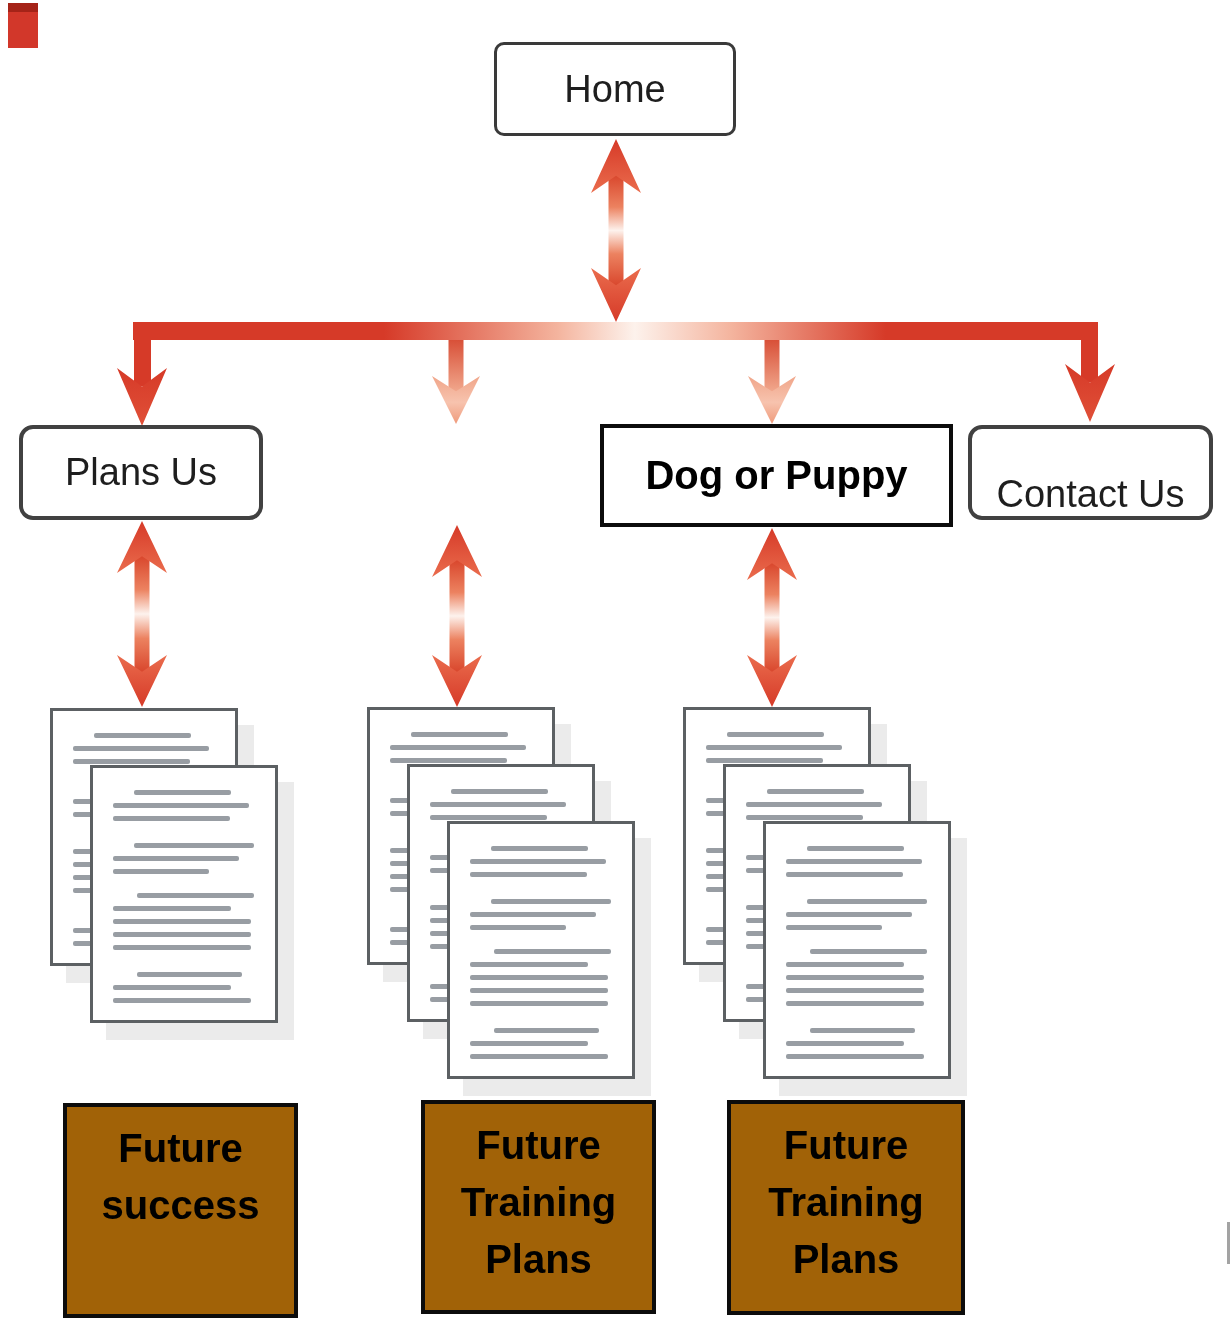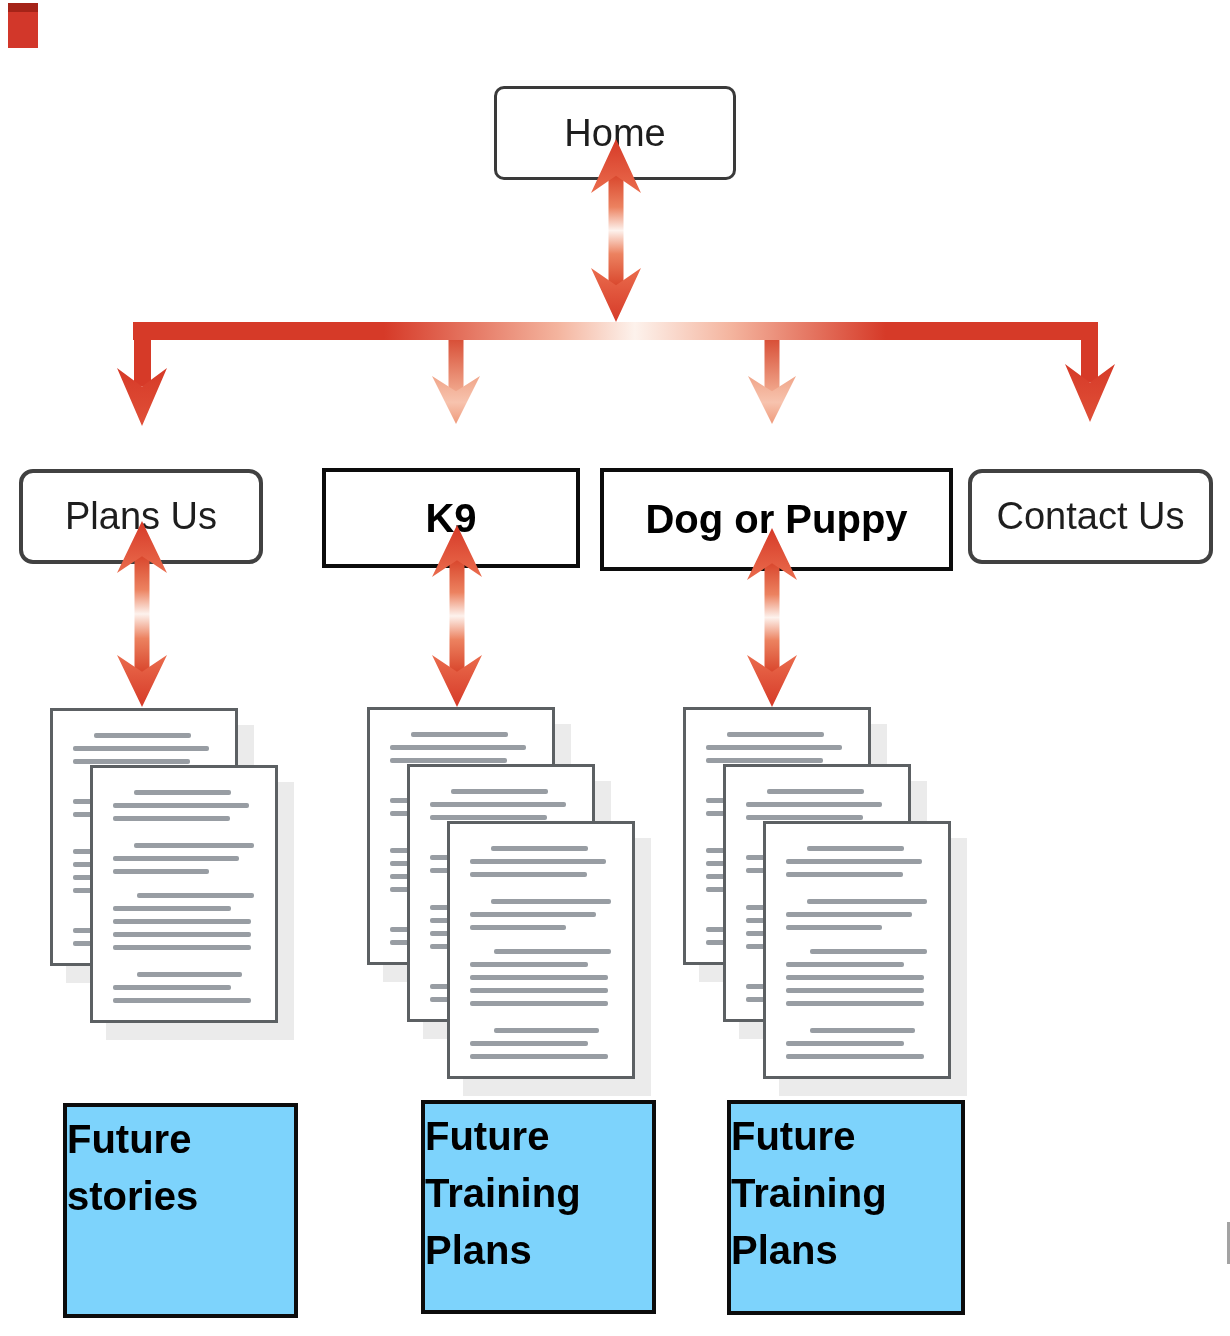--- a/index.html
+++ b/index.html
@@ -1,25 +1,25 @@
 <!DOCTYPE html>
 <html><head>
 <meta charset="utf-8">
 <style>
   html,body{margin:0;padding:0;background:#ffffff;}
   .canvas{position:relative;width:1230px;height:1336px;background:#ffffff;overflow:hidden;
           font-family:"Liberation Sans",sans-serif;}
 
   
   .node{position:absolute;background:#fff;display:flex;align-items:center;justify-content:center;
-        box-sizing:border-box;text-align:center;margin-top:44px;}
+        box-sizing:border-box;text-align:center;}
   .node-rounded{border:4px solid #414141;border-radius:14px;font-size:38px;color:#1e1e1e;}
   .node-square{border:4px solid #0c0c0c;border-radius:0;font-size:40px;font-weight:bold;color:#000;}
-  .caption{position:absolute;background:#7dd3fc;border:4px solid #0c0c0c;box-sizing:border-box;
-           font-size:40px;font-weight:bold;color:#000;text-align:left;padding-top:4px;}
+  .caption{position:absolute;background:#a16207;border:4px solid #0c0c0c;box-sizing:border-box;
+           font-size:40px;font-weight:bold;color:#000;text-align:center;padding-top:13px;}
   .caption div{line-height:57px;}
 
   
   .varrow{position:absolute;}
   .varrow .shaft{position:absolute;left:50%;transform:translateX(-50%);width:var(--shaftw);
         top:calc(var(--headh)*0.62);bottom:calc(var(--headh)*0.62);
         background:linear-gradient(180deg,#d74128 0%,#ec8260 30%,#fdf2ed 50%,#ec8260 70%,#d74128 100%);}
   .varrow .head{position:absolute;left:50%;transform:translateX(-50%);
         width:var(--headw);height:var(--headh);}
   .head-up{top:0;background:linear-gradient(180deg,#d63a28 0%,#ea6c4d 100%);
@@ -82,29 +82,26 @@
 
   <div class="varrow branch" style="left:748px;top:340px;width:48px;height:84px;--headw:48px;--headh:48px;--shaftw:15px;">
     <div class="shaft"></div>
     <div class="head head-down"></div>
   </div>
 
   <div class="node node-rounded" style="left:19px;top:425px;width:244px;height:95px;">
     <span>Plans Us</span>
   </div>
 
-  <div class="node node-square" style="left:322px;top:424px;width:258px;height:100px;">
-    <span>K9</span>
-  </div>
 
   <div class="node node-square" style="left:600px;top:424px;width:353px;height:103px;align-items:center;">
     <span>Dog or Puppy</span>
   </div>
 
-  <div class="node node-rounded" style="left:968px;top:425px;width:245px;height:95px;">
+  <div class="node node-rounded" style="left:968px;top:425px;width:245px;height:95px;align-items:flex-end;">
     <span>Contact Us</span>
   </div>
 
   <div class="varrow" style="left:117px;top:521px;width:50px;height:186px;--headw:50px;--headh:52px;--shaftw:15px;">
     <div class="shaft"></div>
     <div class="head head-up"></div>
     <div class="head head-down"></div>
   </div>
 
   <div class="varrow" style="left:432px;top:525px;width:50px;height:182px;--headw:50px;--headh:52px;--shaftw:15px;">
@@ -249,21 +246,21 @@
         <div class="pline" style="top: 164px; left: 20px; width: 137.64px;"></div>
         <div class="pline" style="top: 177px; left: 20px; width: 137.64px;"></div>
         <div class="pline" style="top: 204px; left: 43.68px; width: 105.08px;"></div>
         <div class="pline" style="top: 217px; left: 20px; width: 118.4px;"></div>
         <div class="pline" style="top: 230px; left: 20px; width: 137.64px;"></div>
       </div>
     </div>
 
   <div class="caption" style="left:63px;top:1103px;width:235px;height:215px;">
     <div>Future</div>
-    <div>stories</div>
+    <div>success</div>
   </div>
 
   <div class="caption" style="left:421px;top:1100px;width:235px;height:214px;">
     <div>Future</div>
     <div>Training</div>
     <div>Plans</div>
   </div>
 
   <div class="caption" style="left:727px;top:1100px;width:238px;height:215px;">
     <div>Future</div>

